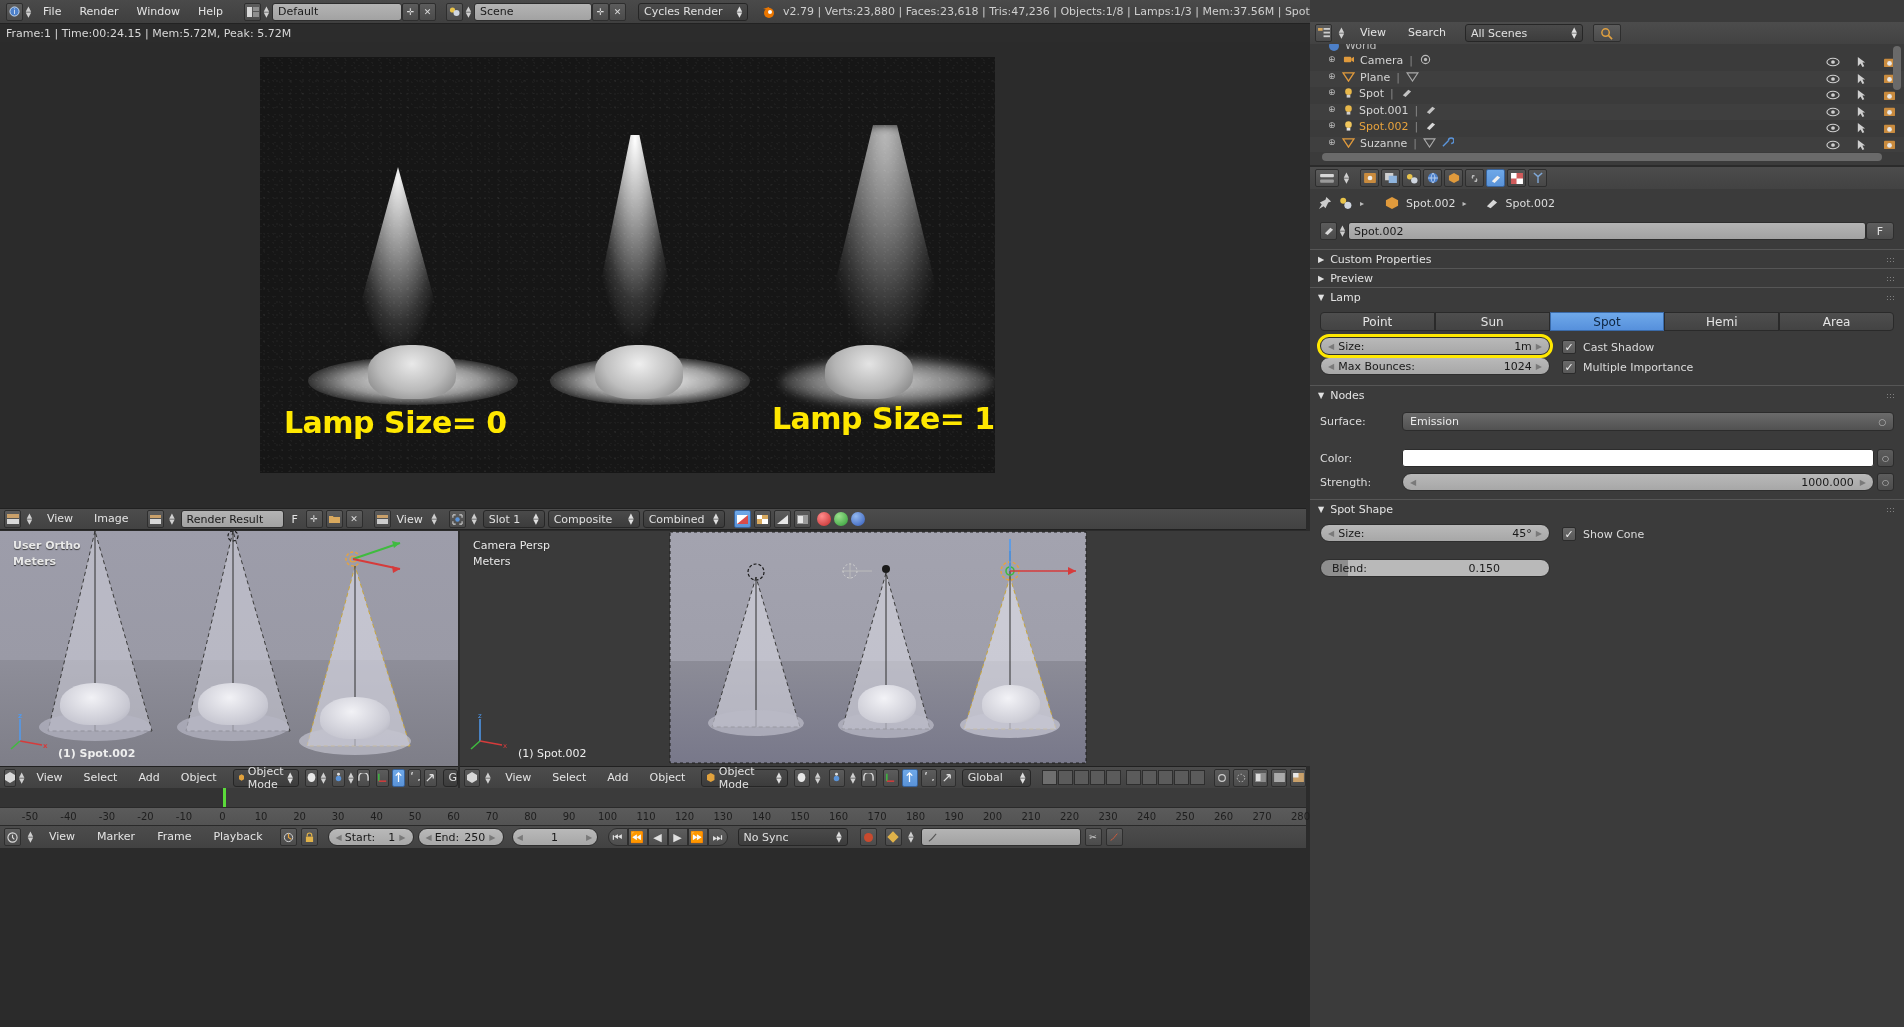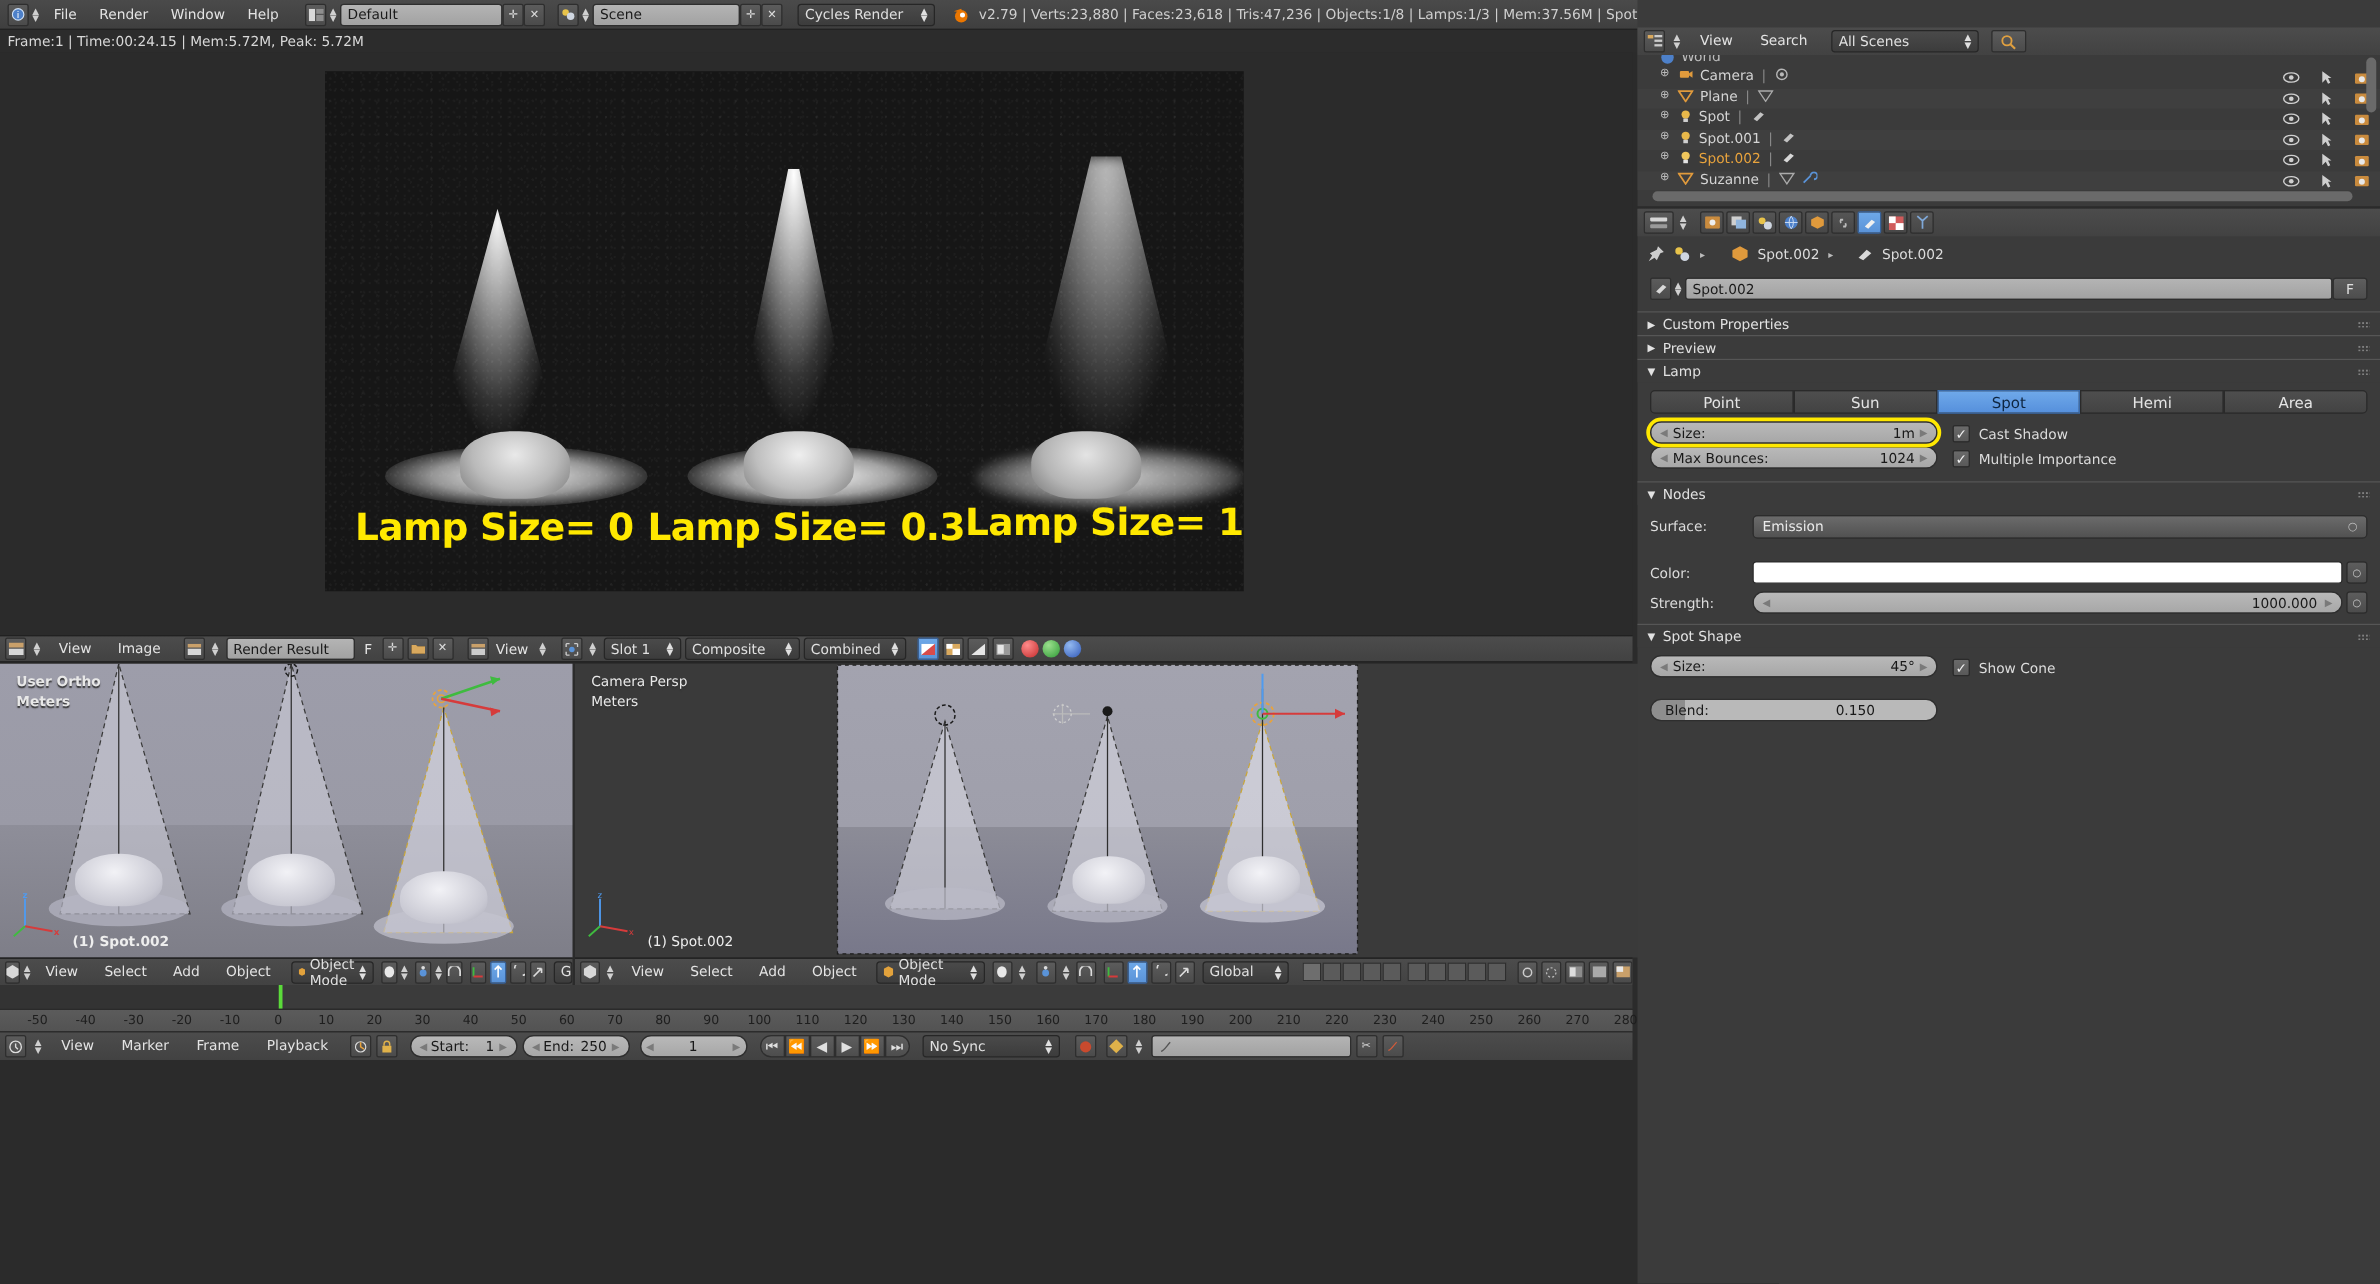--- a/index.html
+++ b/index.html
@@ -226,21 +226,20 @@
          background:radial-gradient(ellipse at 50% 35%, #e9e9e9 0%, #b9b9b9 55%, #8d8d8d 85%);
          border-radius:46% 46% 40% 40%;"></div>
     <div style="position:absolute;left:335px;top:288px;width:88px;height:54px;
          background:radial-gradient(ellipse at 50% 35%, #efefef 0%, #bebebe 55%, #8f8f8f 85%);
          border-radius:46% 46% 40% 40%;"></div>
     <div style="position:absolute;left:565px;top:288px;width:88px;height:54px;
          background:radial-gradient(ellipse at 50% 35%, #e4e4e4 0%, #b4b4b4 55%, #888 85%);
          border-radius:46% 46% 40% 40%;"></div>
 
     <div class="lbl-render" style="left:24px;top:348px;">Lamp Size= 0</div>
-    <div class="lbl-render" style="left:258px;top:348px;">Lamp Size= 0.3</div>
     <div class="lbl-render" style="left:512px;top:344px;">Lamp Size= 1.0</div>
   </div>
 </div>
 
 <div id="imghdr">
   <div class="icobox">
     <svg width="12" height="10" viewBox="0 0 12 10">
         <rect x="0" y="0" width="12" height="4" fill="#c9a06a"></rect>
         <rect x="0" y="5" width="12" height="5" fill="#d8d8d8"></rect>
       </svg>

